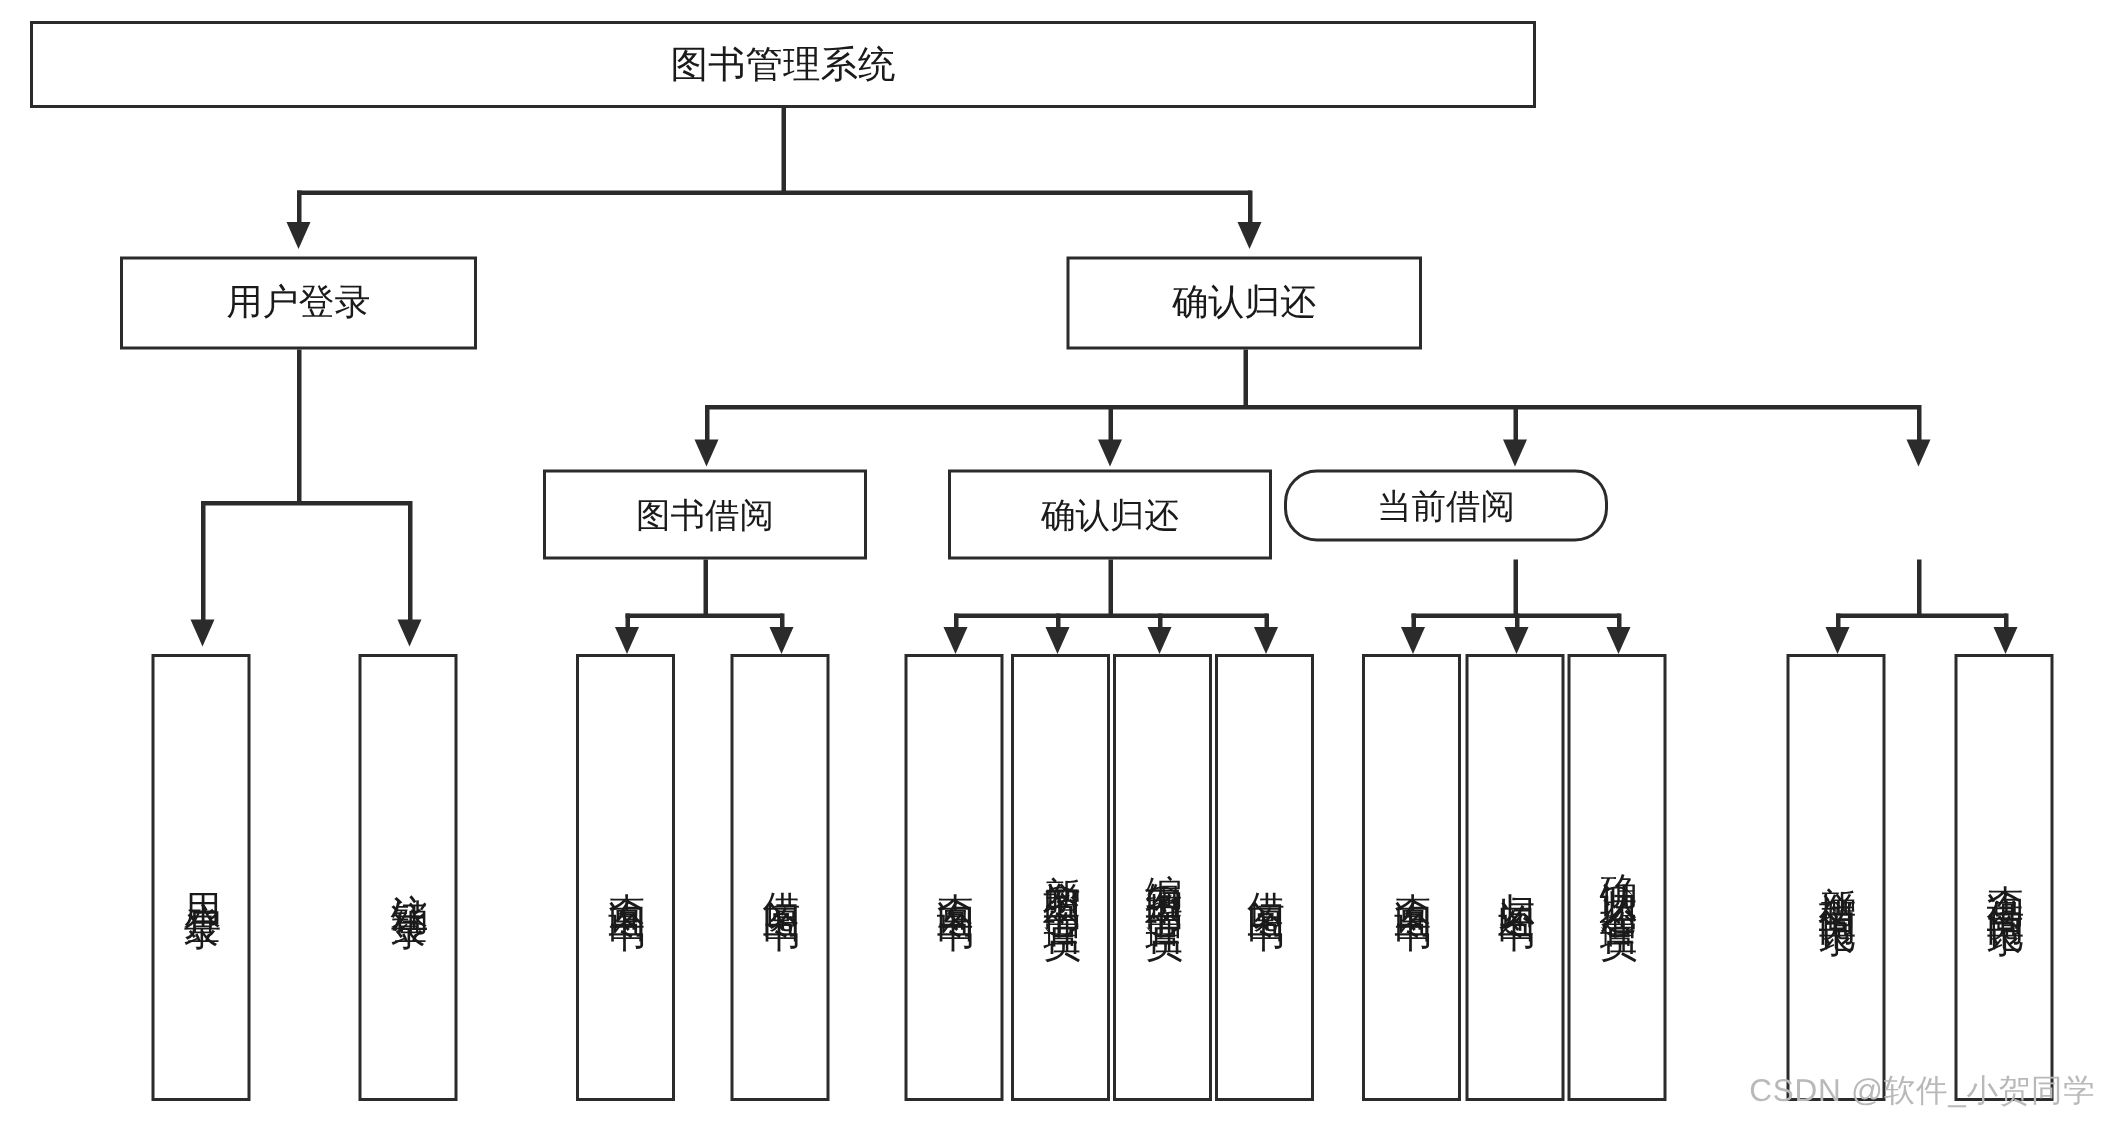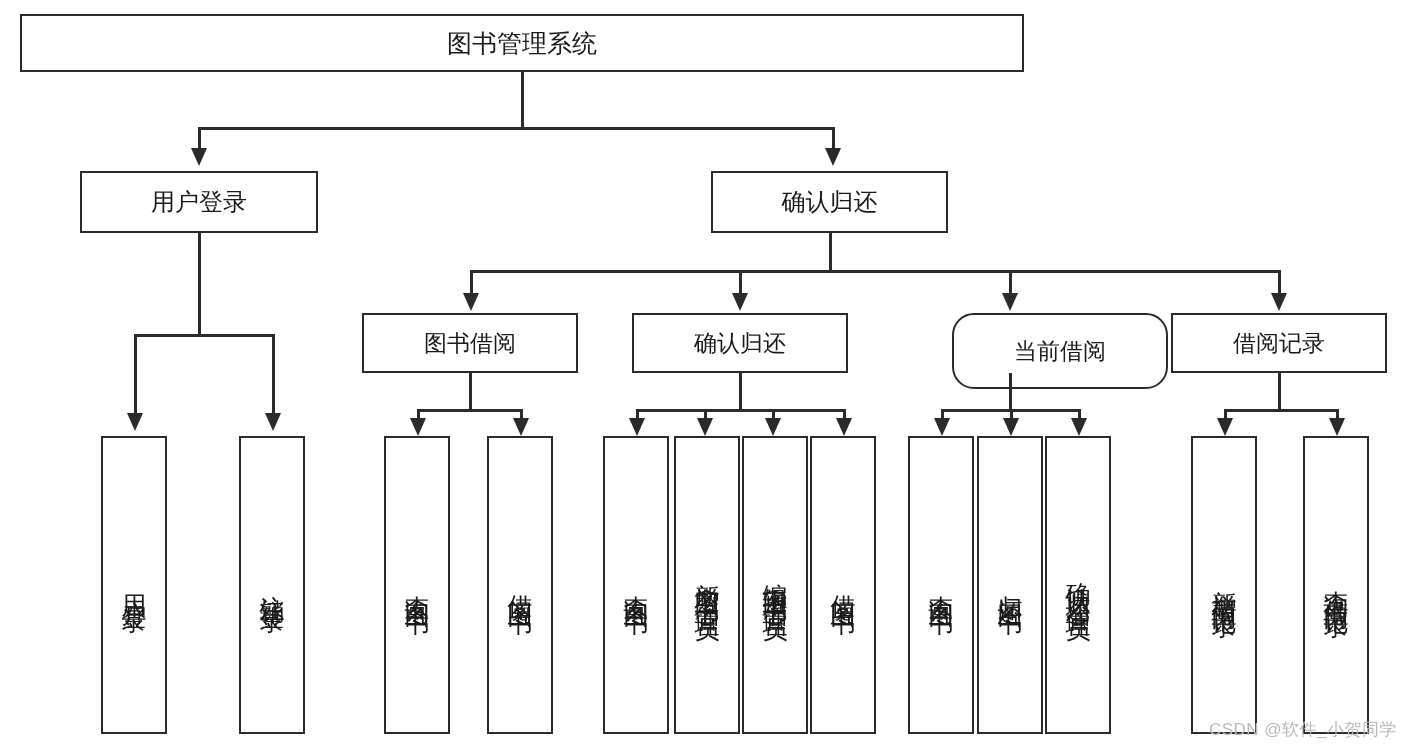--- a/index.html
+++ b/index.html
@@ -69,21 +69,21 @@
     height: 0;
     border-left: 8px solid transparent;
     border-right: 8px solid transparent;
     border-top: 18px solid #2b2b2b;
   }
   
   #watermark {
     position: absolute;
     right: 8px;
     bottom: 6px;
-    font-size: 17px;
+    font-size: 21px;
     color: #b9b9b9;
     white-space: nowrap;
     letter-spacing: 0.5px;
     margin-left: 43px;
   }
 </style>
 </head>
 <body>
 
 <div id="canvas">
@@ -116,23 +116,22 @@
   <div class="arrow" style="left:732px; top:293px;"></div>
   <div class="vline" style="left:1009px; top:270px; height:24px;"></div>
   <div class="arrow" style="left:1002px; top:293px;"></div>
   <div class="vline" style="left:1278px; top:270px; height:24px;"></div>
   <div class="arrow" style="left:1271px; top:293px;"></div>
 
   <div class="node lvl3" style="left:362px; top:313px; width:216px; height:60px;">图书借阅</div>
 
   <div class="node lvl3" style="left:632px; top:313px; width:216px; height:60px;">确认归还</div>
 
-  <div class="node lvl3" style="left:952px; top:313px; width:216px; height:76px;border-radius:22px;">当前借阅</div>
-
-  <div class="node lvl3" style="left:1171px; top:313px; width:216px; height:60px;">借阅记录</div>
+  <div class="node lvl3" style="left:856px; top:313px; width:216px; height:48px;border-radius:22px;">当前借阅</div>
+
 
   <div class="vline" style="left:469px; top:373px; height:37px;"></div>
   <div class="hline" style="left:417px; top:409px; width:105px;"></div>
   <div class="vline" style="left:417px; top:409px; height:10px;"></div>
   <div class="arrow" style="left:410px; top:418px;"></div>
   <div class="vline" style="left:520px; top:409px; height:10px;"></div>
   <div class="arrow" style="left:513px; top:418px;"></div>
 
   <div class="vline" style="left:739px; top:373px; height:37px;"></div>
   <div class="hline" style="left:636px; top:409px; width:209px;"></div>

